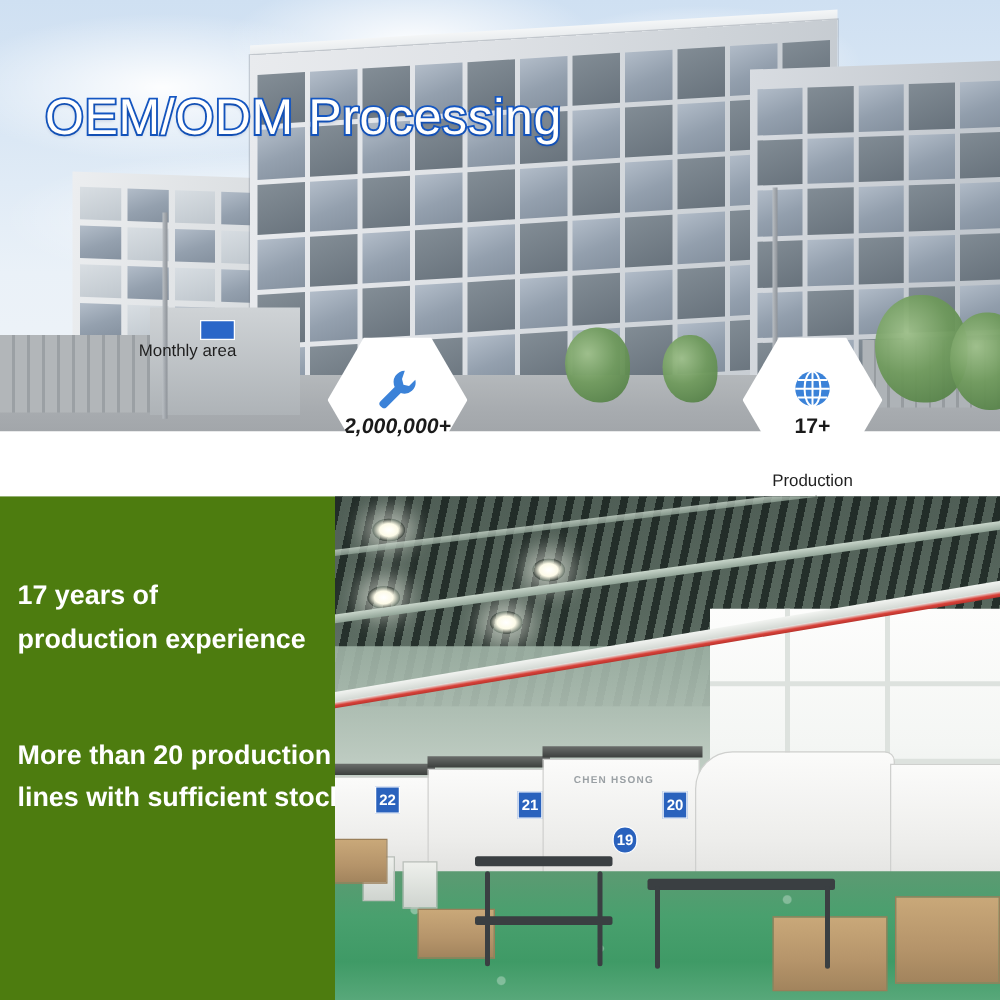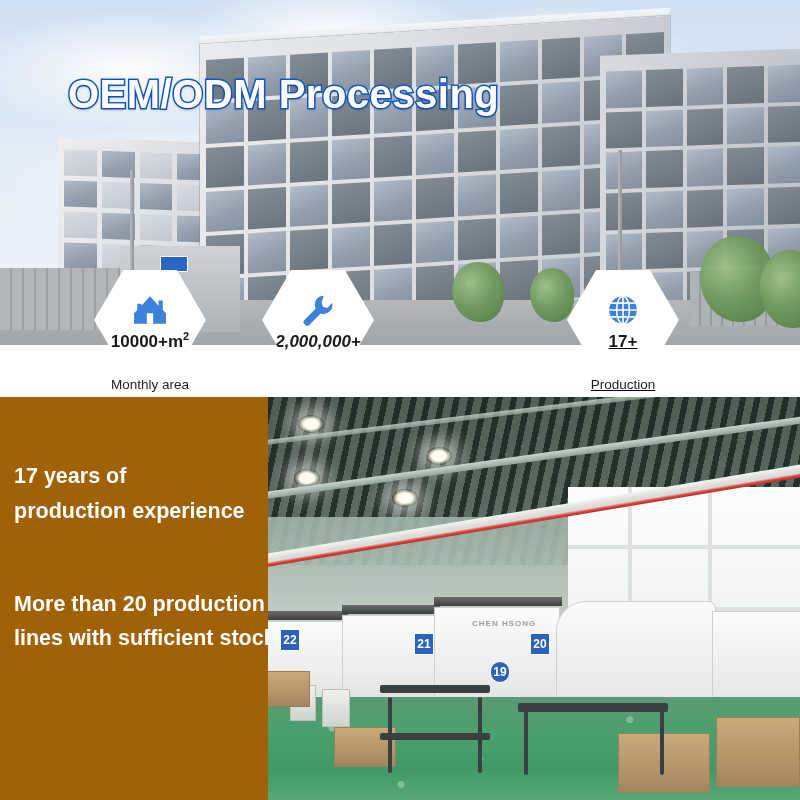--- a/index.html
+++ b/index.html
@@ -103,27 +103,26 @@
     background:repeating-linear-gradient(90deg,#b2b6b9 0 10px,#9ba0a4 10px 12px);
   }
   .fence-r {
     position:absolute; left:690px; top:272px; width:110px; height:54px;
     background:repeating-linear-gradient(90deg,#aeb3b7 0 9px,#979ca0 9px 11px);
   }
 
   
   .title {
     position:absolute; left:36px; top:72px;
-    font-size:40px; font-weight:bold; letter-spacing:.5px;
+    font-size:40px; font-weight:normal; letter-spacing:.5px;
     color:#ffffff;
     -webkit-text-stroke:3px #1558c4;
     paint-order:stroke fill;
     text-shadow:0 2px 3px rgba(10,40,100,.25);
     white-space:nowrap;
-    margin-left:32px;
   }
 
   
   .white-band {
     position:absolute; left:0; top:345px; width:800px; height:52px;
     background:#ffffff;
   }
 
   
   .badges {
@@ -146,30 +145,30 @@
     white-space:nowrap;
   }
   .hex-value .sup { font-size:11px; vertical-align:super; }
   .badge-label {
     margin-top:4px; text-align:center; font-size:13.5px; color:#1f1f1f;
     line-height:1.28; white-space:pre-line; width:150px;
   }
   .b0 { left:94px; top:0px; }
   .b1 { left:262px; top:0px;font-style:italic; }
   .b2 { left:427px; top:0px; }
-  .b3 { left:567px; top:0px;text-decoration:underline; }
+  .b3 { left:594px; top:0px; }
 
   
   .bottom-section {
     position:absolute; left:0; top:397px; width:800px; height:403px;
     overflow:hidden;
   }
   .blue-panel {
     position:absolute; left:0; top:0; width:268px; height:403px;
-    background:#a16207;
+    background:#4d7c0f;
     padding:62px 0 0 14px;
   }
   .bp-line {
     color:#ffffff; font-size:21.5px; font-weight:bold; line-height:1.62;
     white-space:nowrap;
   }
   .bp-block2 { margin-top:58px; }
 
   
   .factory {
@@ -423,27 +422,20 @@
     <div class="tree" style="left:760px; top:250px; width:60px; height:78px;"></div>
 
     <div class="title">OEM/ODM Processing</div>
 
     <div class="white-band"></div>
   </div>
 
   <div class="badges">
 
     <div class="badge b0">
-      <div class="hex">
-        <svg class="hex-icon" viewBox="0 0 32 30">
-          <path fill="#3b82d8" d="M16 2 L24 11 L24 6 L28 6 L28 15 L31 18 L31 28 L1 28 L1 18 L4 15 L4 9 L8 9 L8 11 Z"></path>
-          <path fill="#ffffff" d="M13 18 h6 v10 h-6 z"></path>
-        </svg>
-        <div class="hex-value"><span>10000+m</span><span class="sup">2</span></div>
-      </div>
       <div class="badge-label">Monthly area</div>
     </div>
 
     <div class="badge b1">
       <div class="hex">
         <svg class="hex-icon" viewBox="0 0 32 30">
           <path fill="#3b82d8" d="M21.5 1.5 a8.4 8.4 0 0 0 -7.6 12.1 L3.2 24.4 a2.6 2.6 0 0 0 0 3.7 l0.9 0.9 a2.6 2.6 0 0 0 3.7 0 L18.5 18.2 a8.4 8.4 0 0 0 10.9 -9.9 l-4.7 4.7 -4.2 -1.1 -1.1 -4.2 Z"></path>
         </svg>
         <div class="hex-value"><span>2,000,000+</span><span class="sup"></span></div>
       </div>
@@ -496,29 +488,29 @@
         <div class="mullion" style="left:60px;top:0;width:4px;height:180px;"></div>
         <div class="mullion" style="left:140px;top:0;width:4px;height:180px;"></div>
       </div>
 
       <div class="silverrail"></div>
       <div class="redrail"></div>
 
       <div class="machines">
         <div class="mach" style="left:-6px; top:24px; width:84px; height:92px;"></div>
         <div class="mach-top" style="left:-6px; top:14px; width:86px;"></div>
-        <div class="numplate" style="left:12px; top:32px;">22</div>
+        <div class="numplate" style="left:32px; top:32px;">22</div>
 
         <div class="mach" style="left:74px; top:18px; width:96px; height:100px;"></div>
         <div class="mach-top" style="left:74px; top:8px; width:98px;"></div>
         <div class="numplate" style="left:146px; top:36px;">21</div>
 
         <div class="mach" style="left:166px; top:10px; width:126px; height:116px;"></div>
         <div class="mach-top" style="left:166px; top:0px; width:128px;"></div>
-        <div class="brand" style="left:204px; top:22px;">CHEN HSONG</div>
+        <div class="brand" style="left:191px; top:22px;">CHEN HSONG</div>
         <div class="numplate" style="left:262px; top:36px;">20</div>
 
         <div class="mach" style="left:288px; top:4px; width:160px; height:130px; border-radius:30px 8px 0 0;"></div>
         <div class="numplate" style="left:222px; top:64px;border-radius:10px;">19</div>
 
         <div class="mach" style="left:444px; top:14px; width:94px; height:118px;"></div>
       </div>
 
       <div class="floor">
         <div class="floor-speck"></div>

